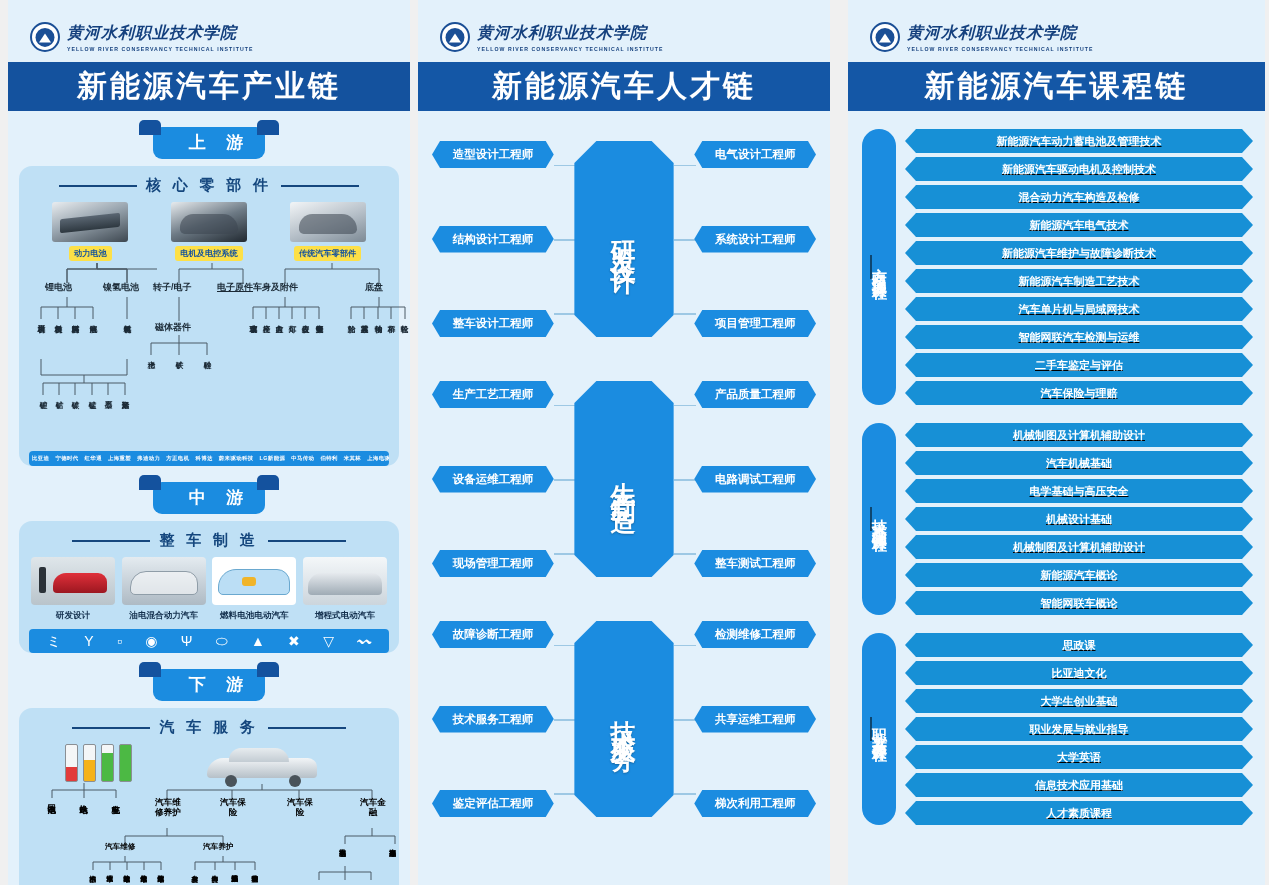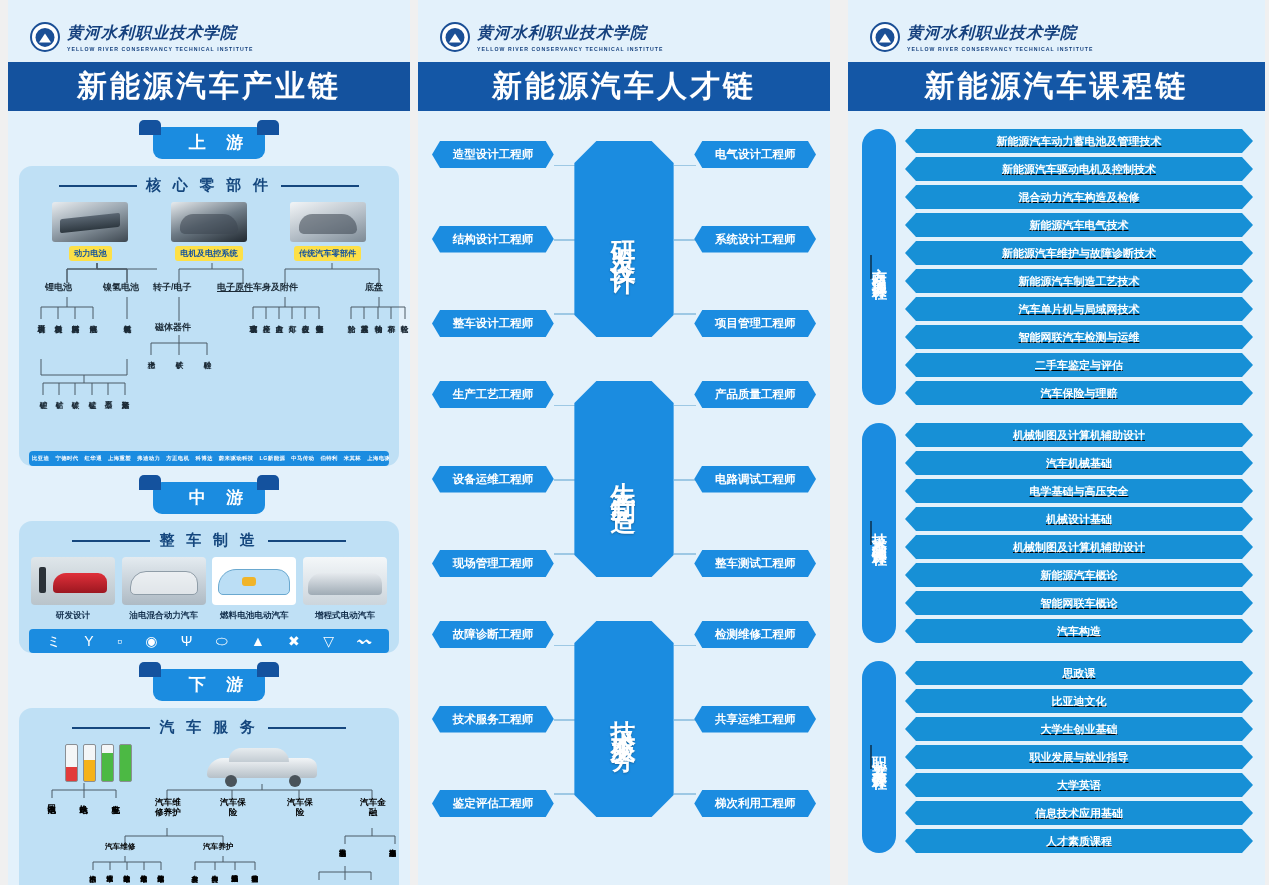--- a/index.html
+++ b/index.html
@@ -531,21 +531,20 @@
           <span>技术基础课程</span>
         </div>
         <div class="grp-items">
           <div class="arrow-item">机械制图及计算机辅助设计</div>
           <div class="arrow-item">汽车机械基础</div>
           <div class="arrow-item">电学基础与高压安全</div>
           <div class="arrow-item">机械设计基础</div>
           <div class="arrow-item">机械制图及计算机辅助设计</div>
           <div class="arrow-item">新能源汽车概论</div>
           <div class="arrow-item">智能网联车概论</div>
-          <div class="arrow-item">汽车构造</div>
         </div>
       </div>
       <div class="grp" style="margin-bottom: 0px;">
         <div class="grp-label">
           <span>职业素养课程</span>
         </div>
         <div class="grp-items">
           <div class="arrow-item">思政课</div>
           <div class="arrow-item">比亚迪文化</div>
           <div class="arrow-item">大学生创业基础</div>

